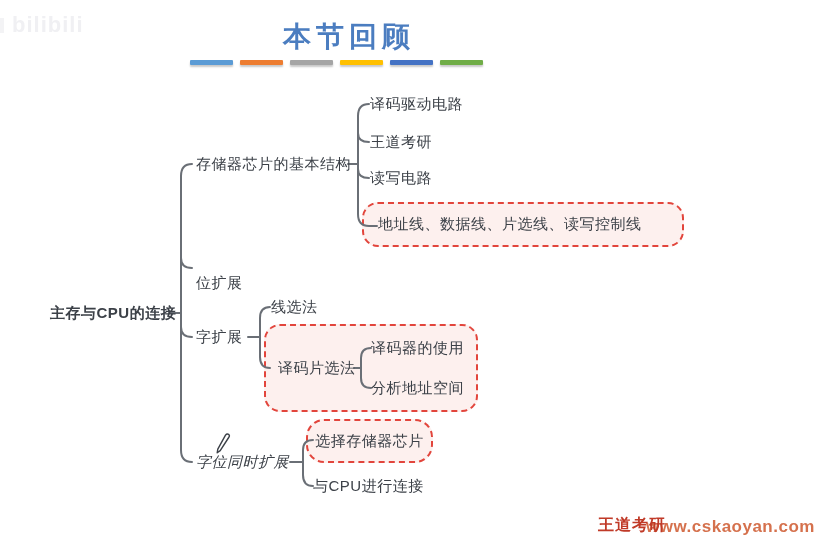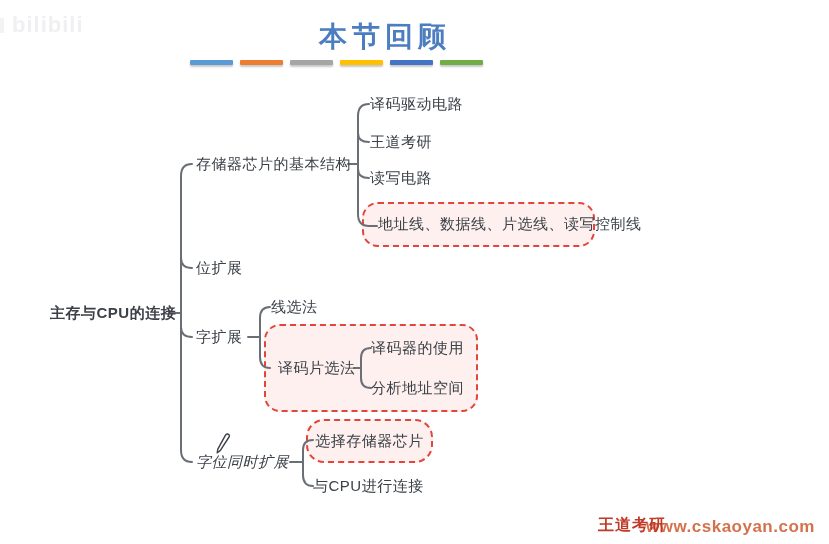--- a/index.html
+++ b/index.html
@@ -9,21 +9,21 @@
   }
   
   .bili{
     position:absolute;left:12px;top:12px;font-size:22px;font-weight:bold;
     color:#f0f0f3;letter-spacing:1px;user-select:none;
   }
   .bili-frag{position:absolute;left:0;top:18px;width:4px;height:15px;background:#f3f3f5;}
   
   .title{
     position:absolute;left:283px;top:18px;font-size:28px;font-weight:600;
-    letter-spacing:5px;color:#4b7dc0;white-space:nowrap;margin-left:36px;
+    letter-spacing:5px;color:#4b7dc0;white-space:nowrap;
   }
   .dash-row{position:absolute;left:190px;top:60px;display:flex;gap:7px;}
   .dash{width:43px;height:5px;border-radius:1px;box-shadow:0 2px 2px rgba(0,0,0,0.22);}
   
   .wires{position:absolute;left:0;top:0;pointer-events:none;}
   
   .node{
     position:absolute;font-size:15px;font-weight:500;color:#3c4148;
     white-space:nowrap;transform:translateY(-50%);letter-spacing:0.5px;text-align:right;
   }
@@ -57,21 +57,21 @@
   <div class="title">本节回顾</div>
   <div class="dash-row">
       <div class="dash" style="background: rgb(91, 155, 213);"></div>
       <div class="dash" style="background: rgb(237, 125, 49);"></div>
       <div class="dash" style="background: rgb(165, 165, 165);"></div>
       <div class="dash" style="background: rgb(255, 192, 0);"></div>
       <div class="dash" style="background: rgb(68, 114, 196);"></div>
       <div class="dash" style="background: rgb(112, 173, 71);"></div>
     </div>
 
-  <div class="hlbox box-flex" style="left:362px;top:202px;width:233px;height:45px;border-radius:16px;padding-left:14px;">
+  <div class="hlbox box-flex" style="left:362px;top:202px;width:322px;height:45px;border-radius:16px;padding-left:14px;">
     <span class="node">地址线、数据线、片选线、读写控制线</span>
   </div>
 
   <div class="hlbox" style="left:264px;top:324px;width:214px;height:88px;border-radius:16px;"></div>
 
   <div class="hlbox box-flex" style="left:306px;top:419px;width:127px;height:44px;border-radius:18px;justify-content:center;">
     <span class="node">选择存储器芯片</span>
   </div>
 
   <svg class="wires" width="829" height="544" viewBox="0 0 829 544">
@@ -93,21 +93,21 @@
     </g>
   </svg>
 
   <div class="node root-node" style="left:50px;top:313px;">主存与CPU的连接</div>
 
   <div class="node" style="left:196px;top:164px;">存储器芯片的基本结构</div>
   <div class="node" style="left:370px;top:104px;">译码驱动电路</div>
   <div class="node" style="left:370px;top:142px;">王道考研</div>
   <div class="node" style="left:370px;top:178px;">读写电路</div>
 
-  <div class="node" style="left:196px;top:268px;">位扩展</div>
+  <div class="node" style="left:196px;top:283px;">位扩展</div>
 
   <div class="node" style="left:196px;top:337px;">字扩展</div>
   <div class="node" style="left:271px;top:307px;">线选法</div>
   <div class="node" style="left:278px;top:368px;">译码片选法</div>
   <div class="node" style="left:371px;top:348px;">译码器的使用</div>
   <div class="node" style="left:371px;top:388px;">分析地址空间</div>
 
   <div class="node" style="left:196px;top:462px;font-style:italic;">字位同时扩展</div>
   <div class="node" style="left:313px;top:486px;">与CPU进行连接</div>
 

